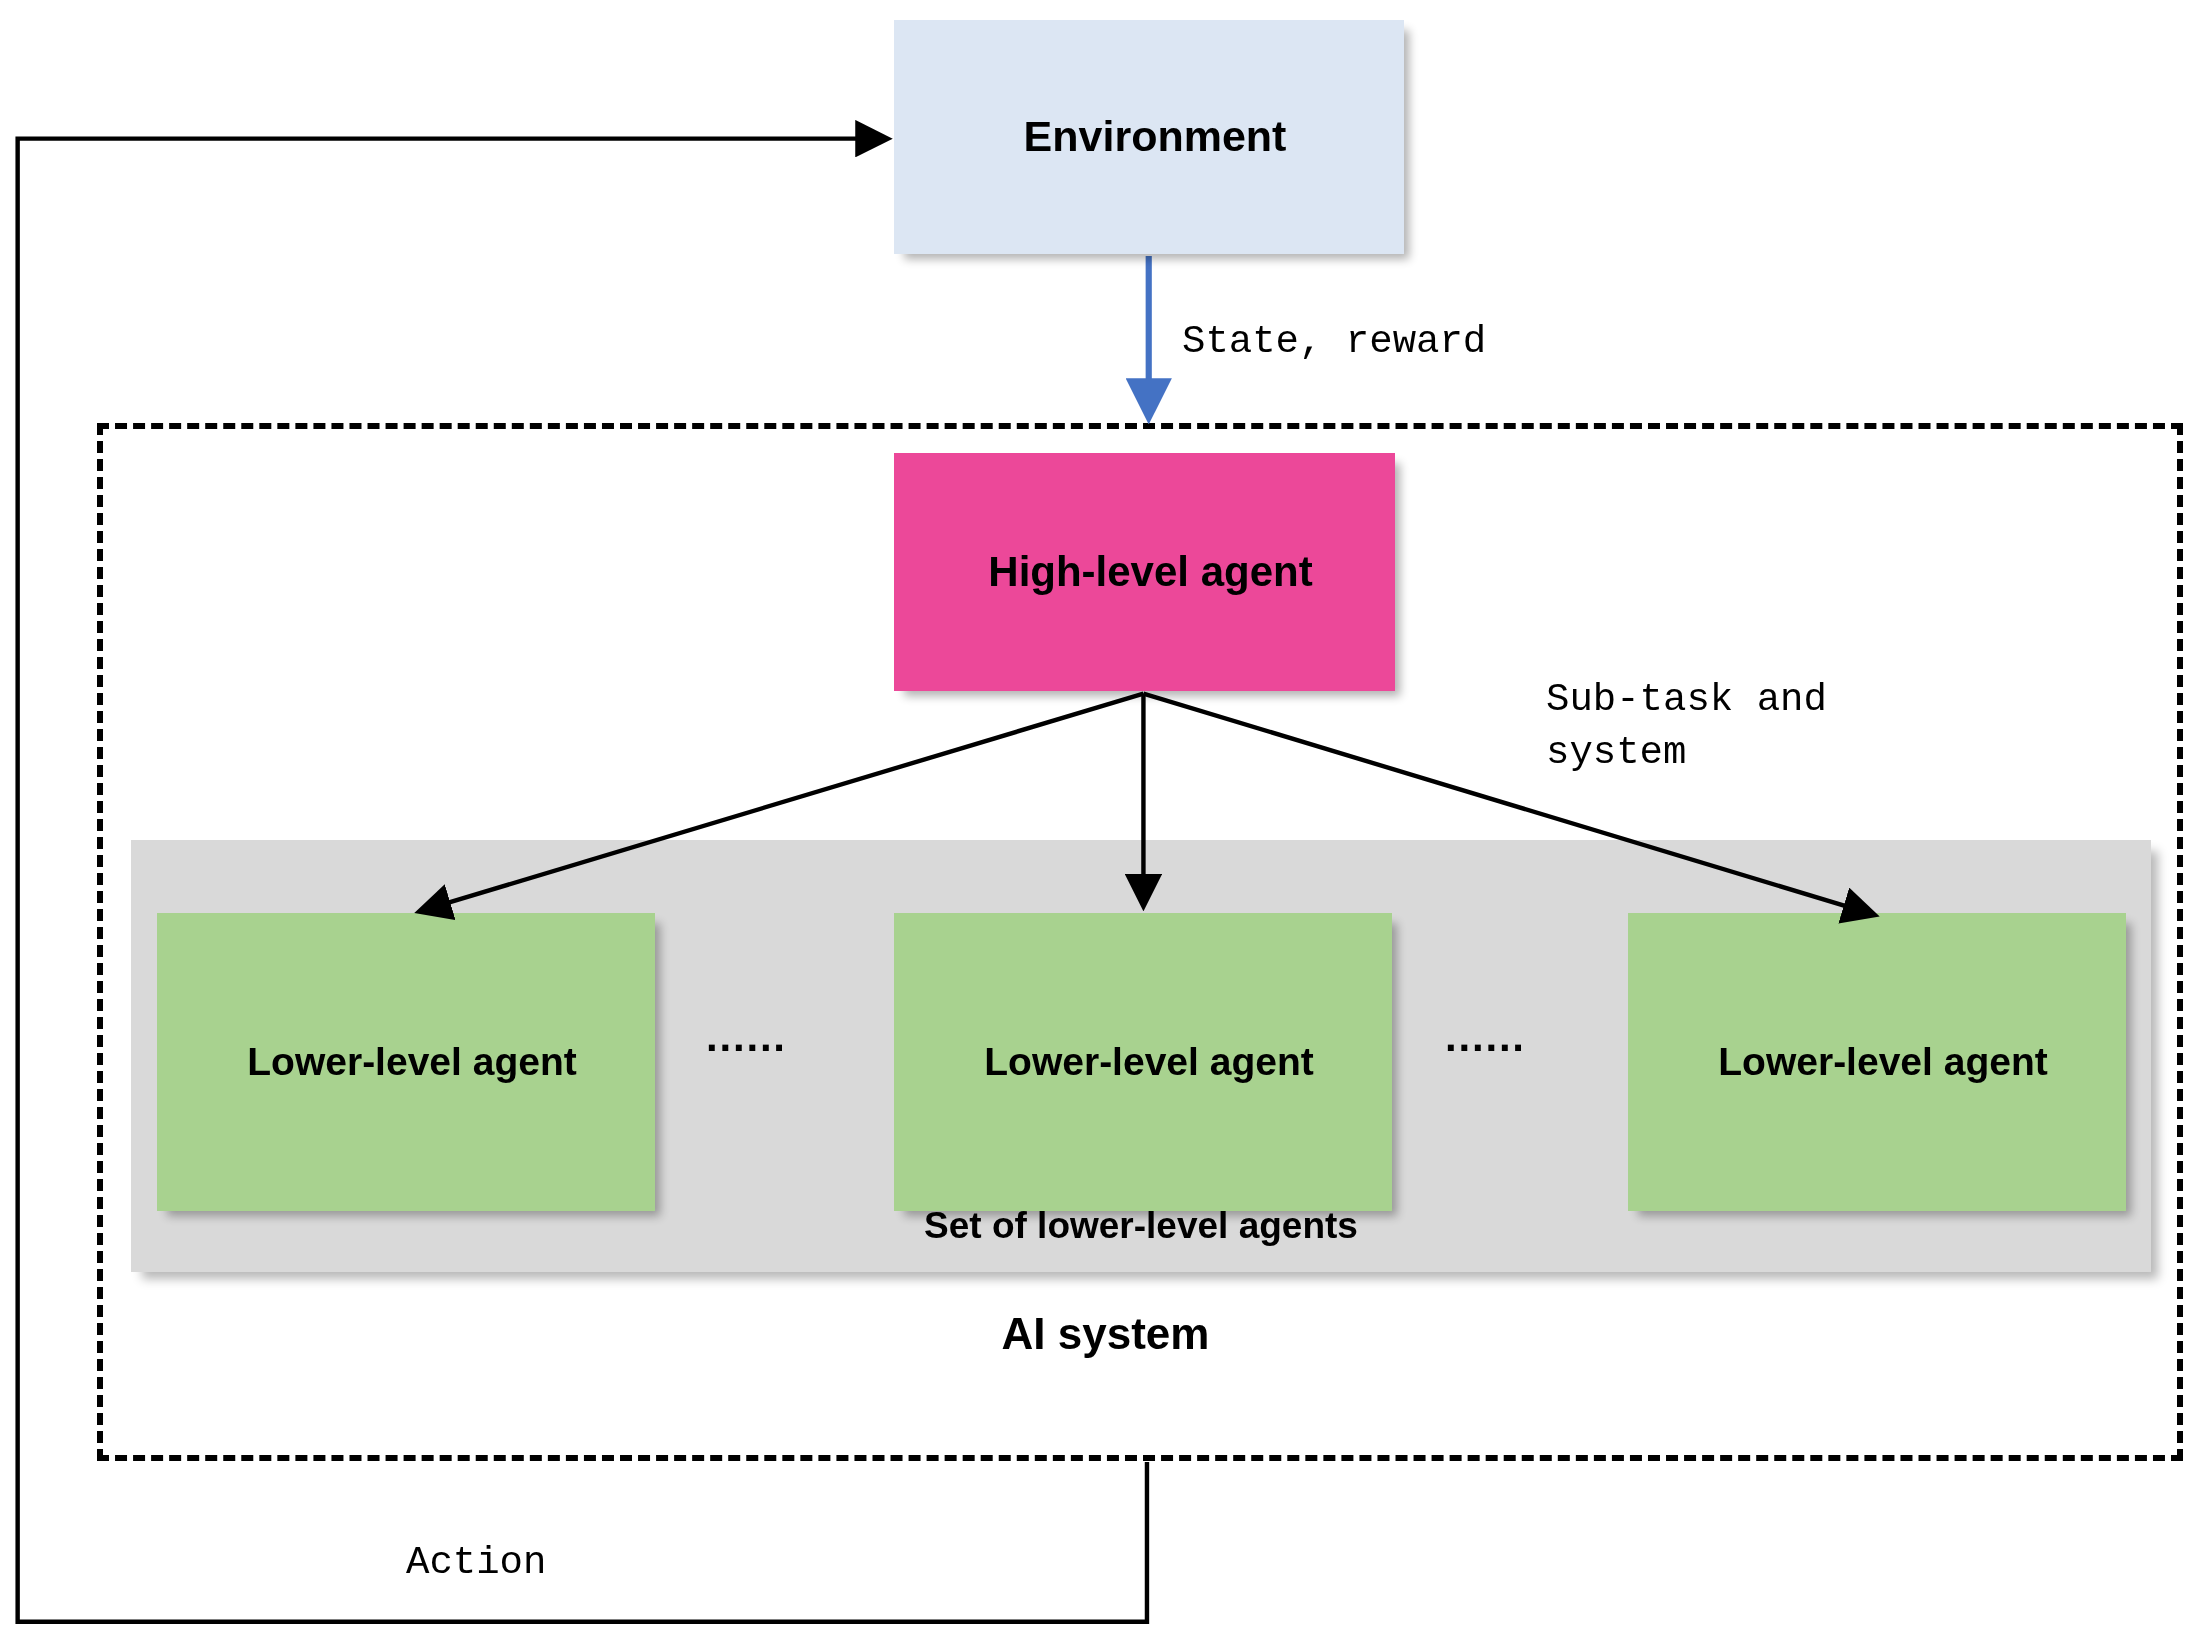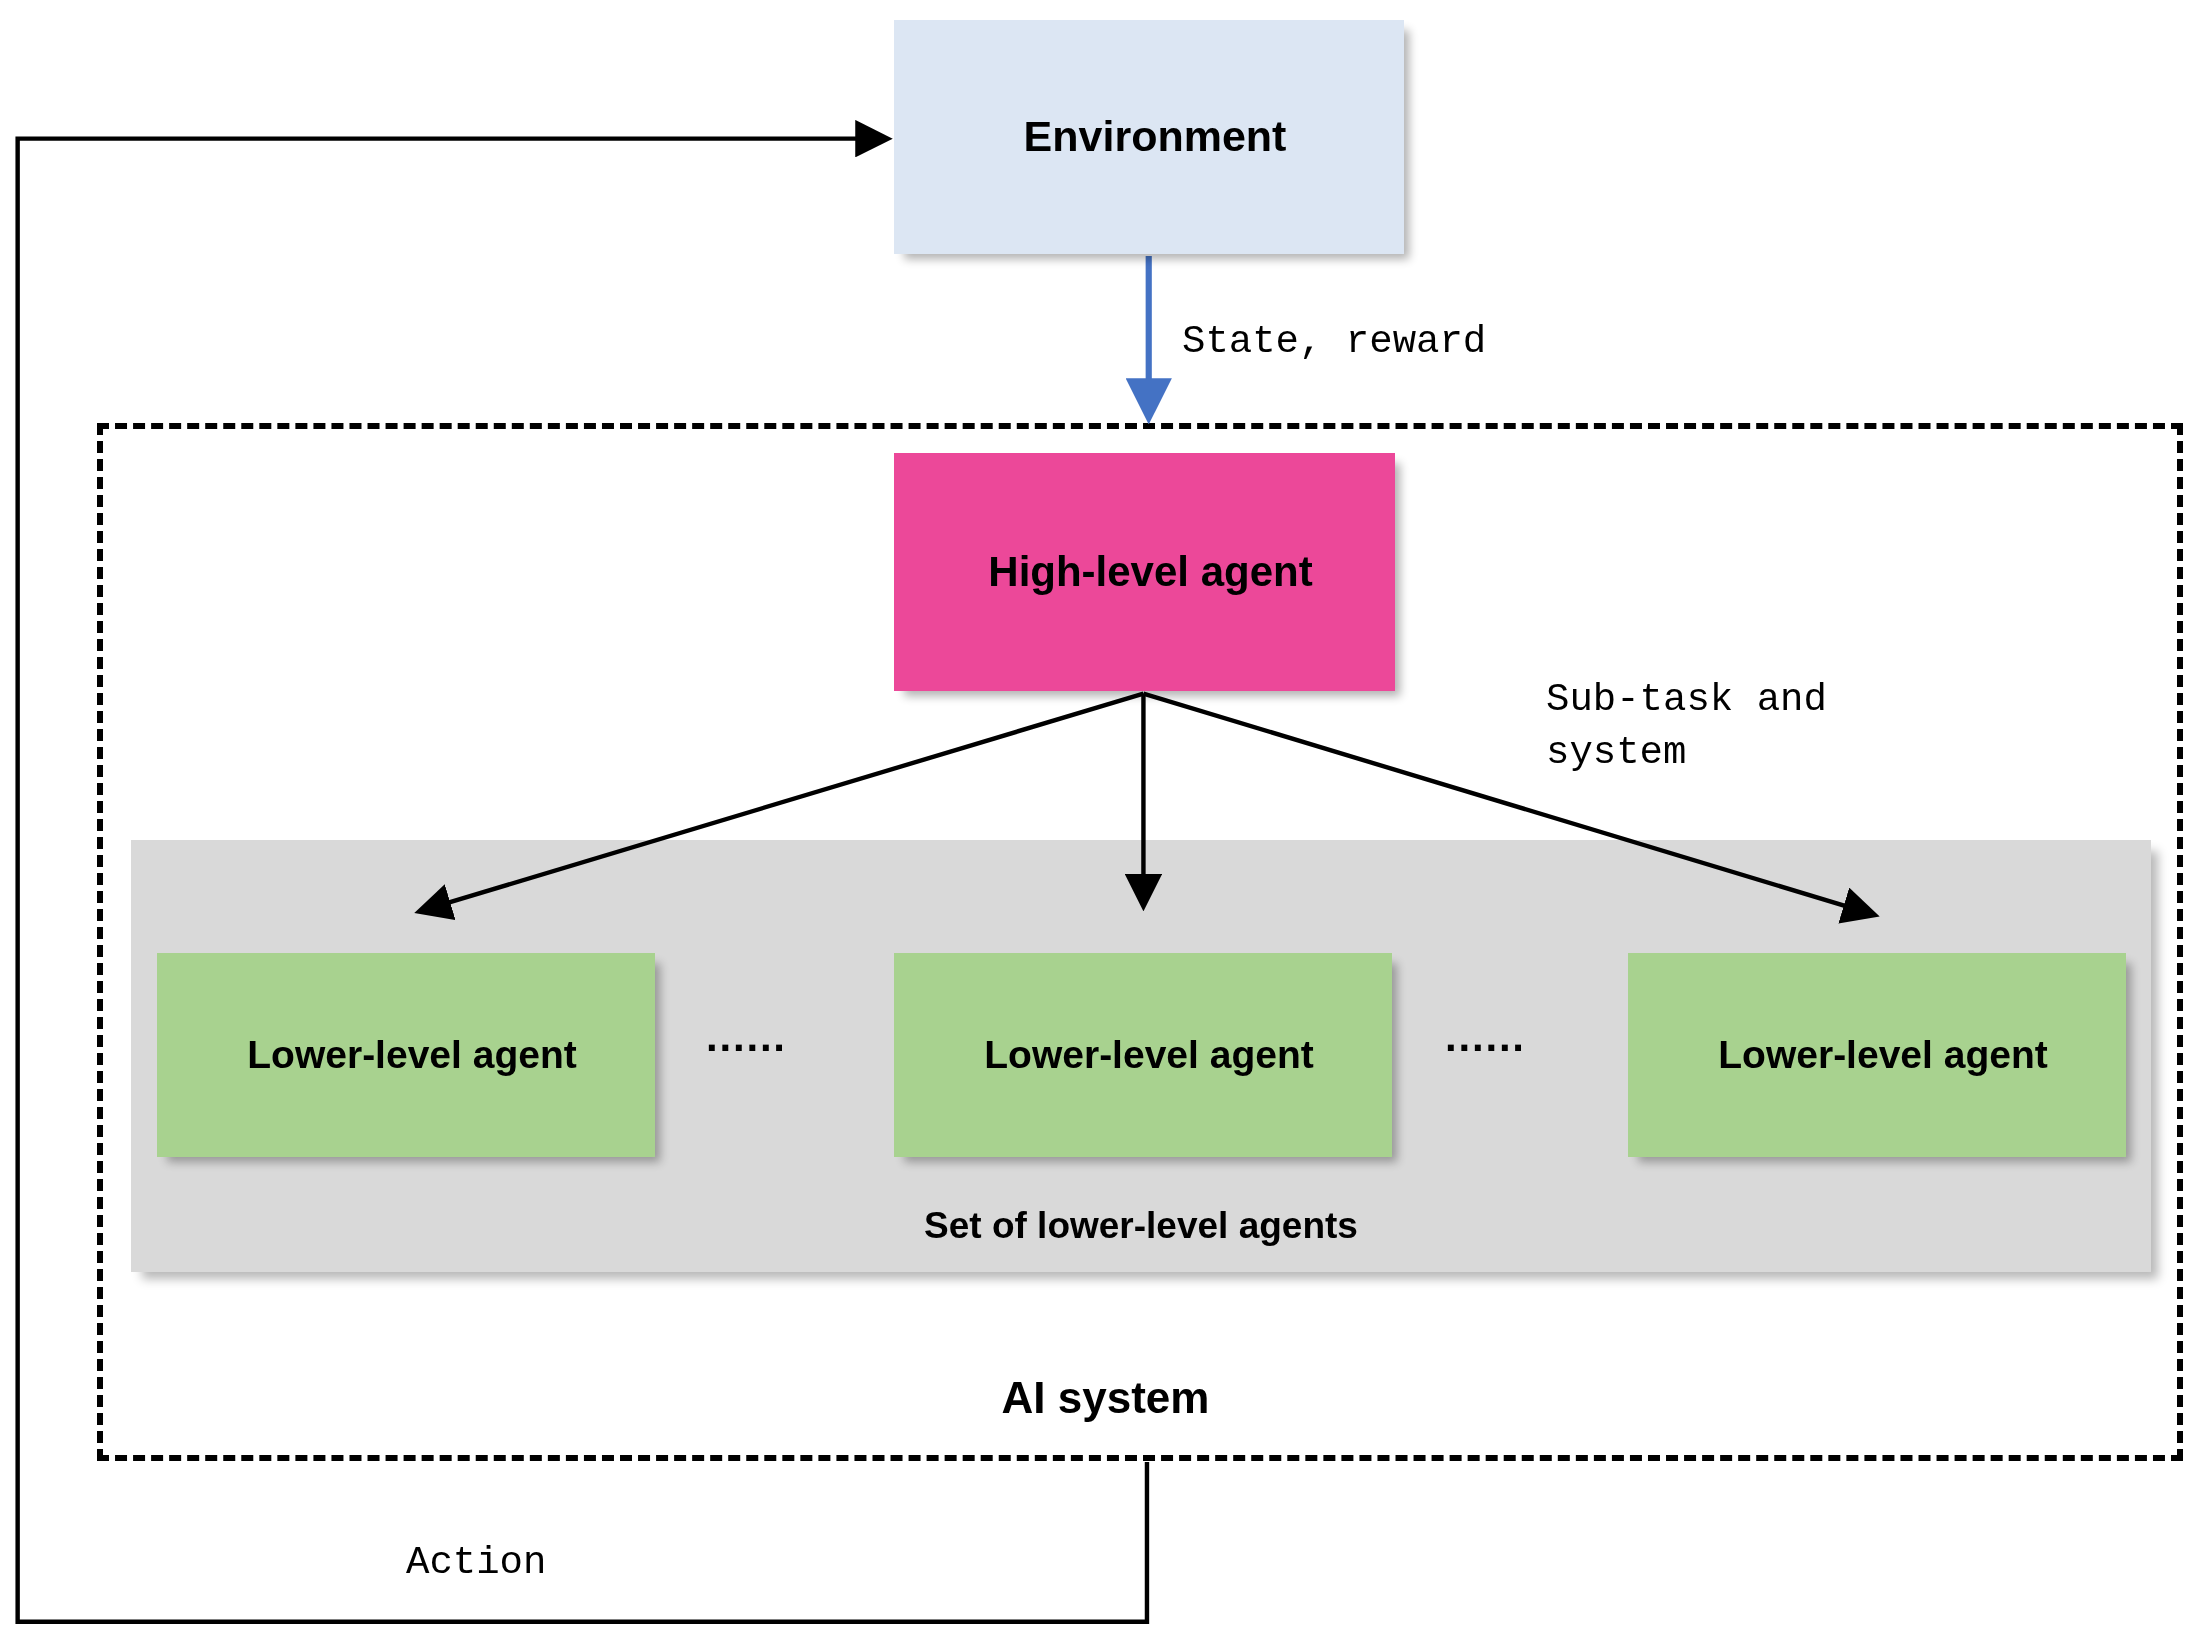--- a/index.html
+++ b/index.html
@@ -71,21 +71,21 @@
     height: 1038px;
     border: 6.2px dashed #000000;
     box-sizing: border-box;
     background: transparent;
     z-index: 1;
   }
   #ai-system-label {
     position: absolute;
     left: 0;
     right: 0;
-    top: 1373px;
+    top: 1309px;
     text-align: center;
     font-size: 44px;
     font-weight: bold;
     color: #000;
     z-index: 5;
   }
 
   
   #lower-agents-panel {
     position: absolute;
@@ -105,23 +105,22 @@
     text-align: center;
     font-size: 37px;
     font-weight: bold;
     color: #000;
   }
 
   
   .agent-green {
     background: #a8d28f;
     box-shadow: 8px 8px 8.8px -1.8px rgba(0,0,0,0.30);
-    height: 204px;
+    height: 298px;
     top: 913px;
-    margin-top: 40px;
   }
   .agent-green .node-label {
     font-size: 39px;
     font-weight: bold;
   }
   #lower-level-agent-1 { left: 157px;  width: 498px; }
   #lower-level-agent-2 { left: 894px; width: 498px; }
   #lower-level-agent-3 { left: 1628px; width: 498px; }
 
   

